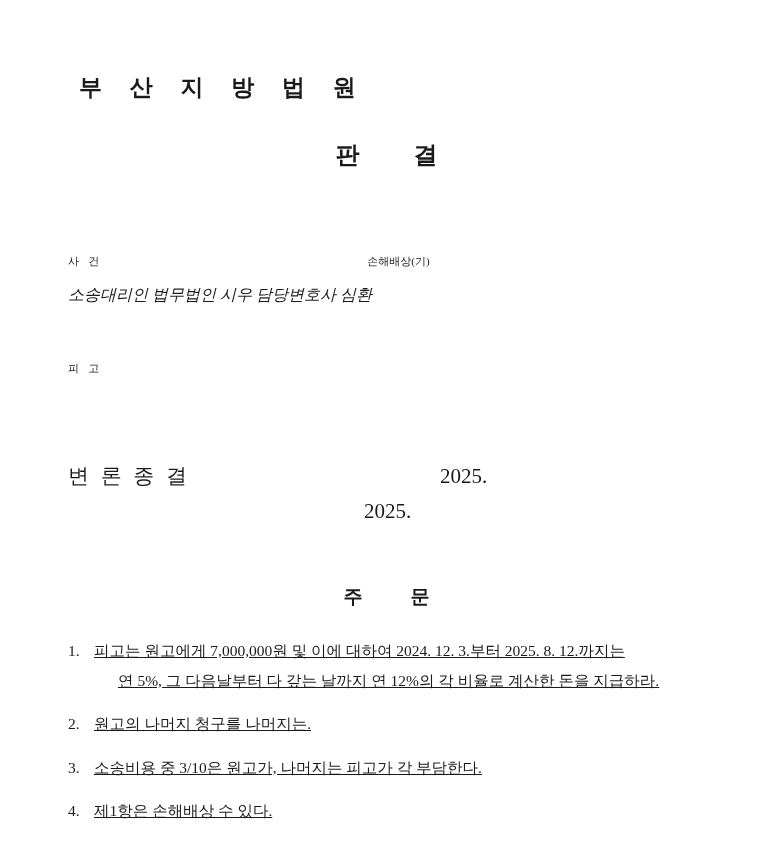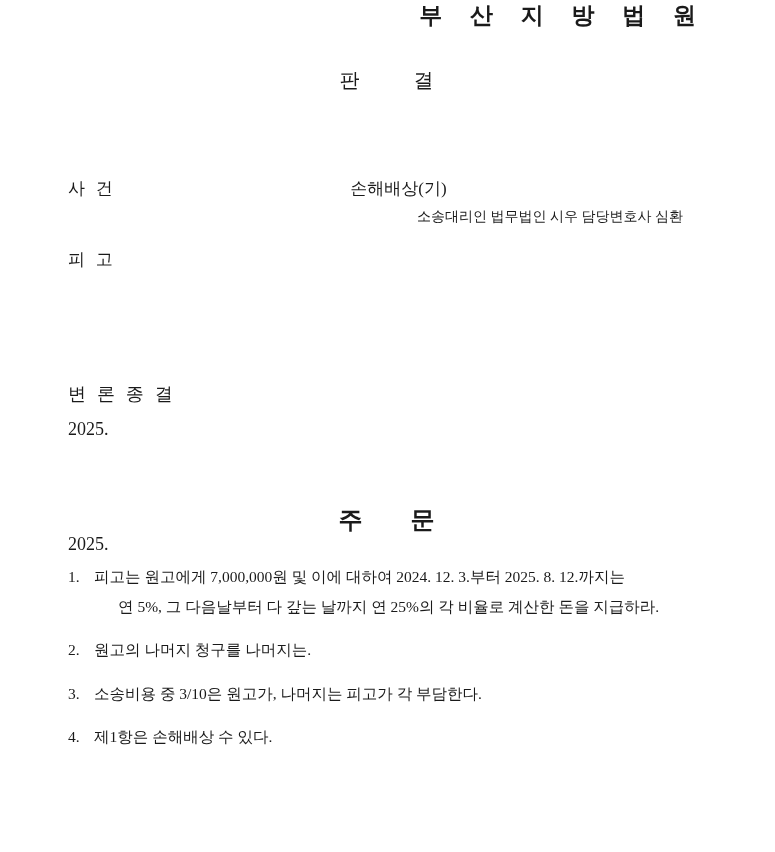--- a/index.html
+++ b/index.html
@@ -18,47 +18,48 @@
   .page {
     position: relative;
     width: 775px;
     height: 852px;
     box-sizing: border-box;
     padding: 0 68px;
   }
 
   
   .court-title {
-    text-align: right;
+    margin-top: 72px;
+    text-align: left;
     font-size: 23px;
     font-weight: bold;
     letter-spacing: 11px;
     text-indent: 11px;
   }
   .doc-type {
     margin-top: 36px;
     text-align: center;
-    font-size: 20px;
-    font-weight: normal;
+    font-size: 24px;
+    font-weight: bold;
     letter-spacing: 2px;
   }
   .doc-type .gap {
     display: inline-block;
     width: 52px;
   }
 
   
   .caption {
     margin-top: 40px;
   }
   .cap-row {
     display: flex;
     align-items: baseline;
     height: 38px;
-    font-size: 17px;
+    font-size: 11px;
   }
   .cap-label {
     width: 118px;
     flex: 0 0 118px;
     letter-spacing: 0;
     display: flex;
     justify-content: space-between;
   }
   .cap-label.wide {
     letter-spacing: 3.2px;
@@ -72,53 +73,54 @@
   .cap-value.centered {
     text-align: center;
     padding-right: 96px;
   }
   .cap-value.blank {
     min-height: 1px;
   }
 
   .attorney-line {
     margin-top: 36px;
-    text-align: right;
-    font-size: 14px;
+    text-align: left;
+    font-size: 16px;
     padding-right: 24px;
+    font-style: italic;
   }
 
   .spacer-def {
     height: 66px;
   }
 
   .dates {
     margin-top: 30px;
   }
   .date-row {
     display: flex;
     align-items: baseline;
     height: 37px;
-    font-size: 18px;
-    flex-direction: column;
+    font-size: 21px;
   }
   .date-label {
     width: 152px;
     flex: 0 0 152px;
     letter-spacing: 3.2px;
   }
   .date-value {
     flex: 1;
+    text-align: center;
   }
 
   
   .order-heading {
     margin-top: 48px;
     text-align: center;
-    font-size: 24px;
+    font-size: 19px;
     font-weight: bold;
     letter-spacing: 2px;
   }
   .order-heading .gap {
     display: inline-block;
     width: 46px;
   }
 
   .order-list {
     margin-top: 26px;
@@ -131,20 +133,21 @@
   }
   .order-num {
     flex: 0 0 26px;
     text-align: left;
   }
   .order-text {
     flex: 1;
     text-align: justify;
     text-justify: inter-ideograph;
     word-break: keep-all;
+    text-decoration: underline;
   }
   .order-text .l2 {
     display: block;
     padding-left: 24px;
   }
 </style>
 </head>
 <body>
 
 <div class="page">
@@ -158,21 +161,21 @@
   <div class="caption">
 
     <div class="cap-row">
       <div class="cap-label wide">사           건</div>
       <div class="cap-value centered">손해배상(기)</div>
     </div>
 
 
     <div class="attorney-line">소송대리인 법무법인 시우 담당변호사 심환</div>
 
-    <div class="cap-row" style="margin-top:22px;flex-direction:column;">
+    <div class="cap-row" style="margin-top:22px;">
       <div class="cap-label wide">피           고</div>
       <div class="cap-value blank"></div>
     </div>
 
     <div class="spacer-def"></div>
   </div>
 
   <div class="dates">
     <div class="date-row">
       <div class="date-label">변 론 종 결</div>
@@ -186,21 +189,21 @@
   <div class="order-heading">
     <span>주</span><span class="gap"></span><span>문</span>
   </div>
 
   <div class="order-list">
 
     <div class="order-item">
       <div class="order-num">1.</div>
       <div class="order-text">
         <span>피고는 원고에게 7,000,000원 및 이에 대하여 2024. 12. 3.부터 2025. 8. 12.까지는</span>
-        <span class="l2">연 5%, 그 다음날부터 다 갚는 날까지 연 25%의 각 비율로 계산한 돈을 지급하라.</span>
+        <span class="l2">연 5%, 그 다음날부터 다 갚는 날까지 연 12%의 각 비율로 계산한 돈을 지급하라.</span>
       </div>
     </div>
 
     <div class="order-item">
       <div class="order-num">2.</div>
       <div class="order-text">
         <span>원고의 나머지 청구를 나머지는.</span>
       </div>
     </div>
 

